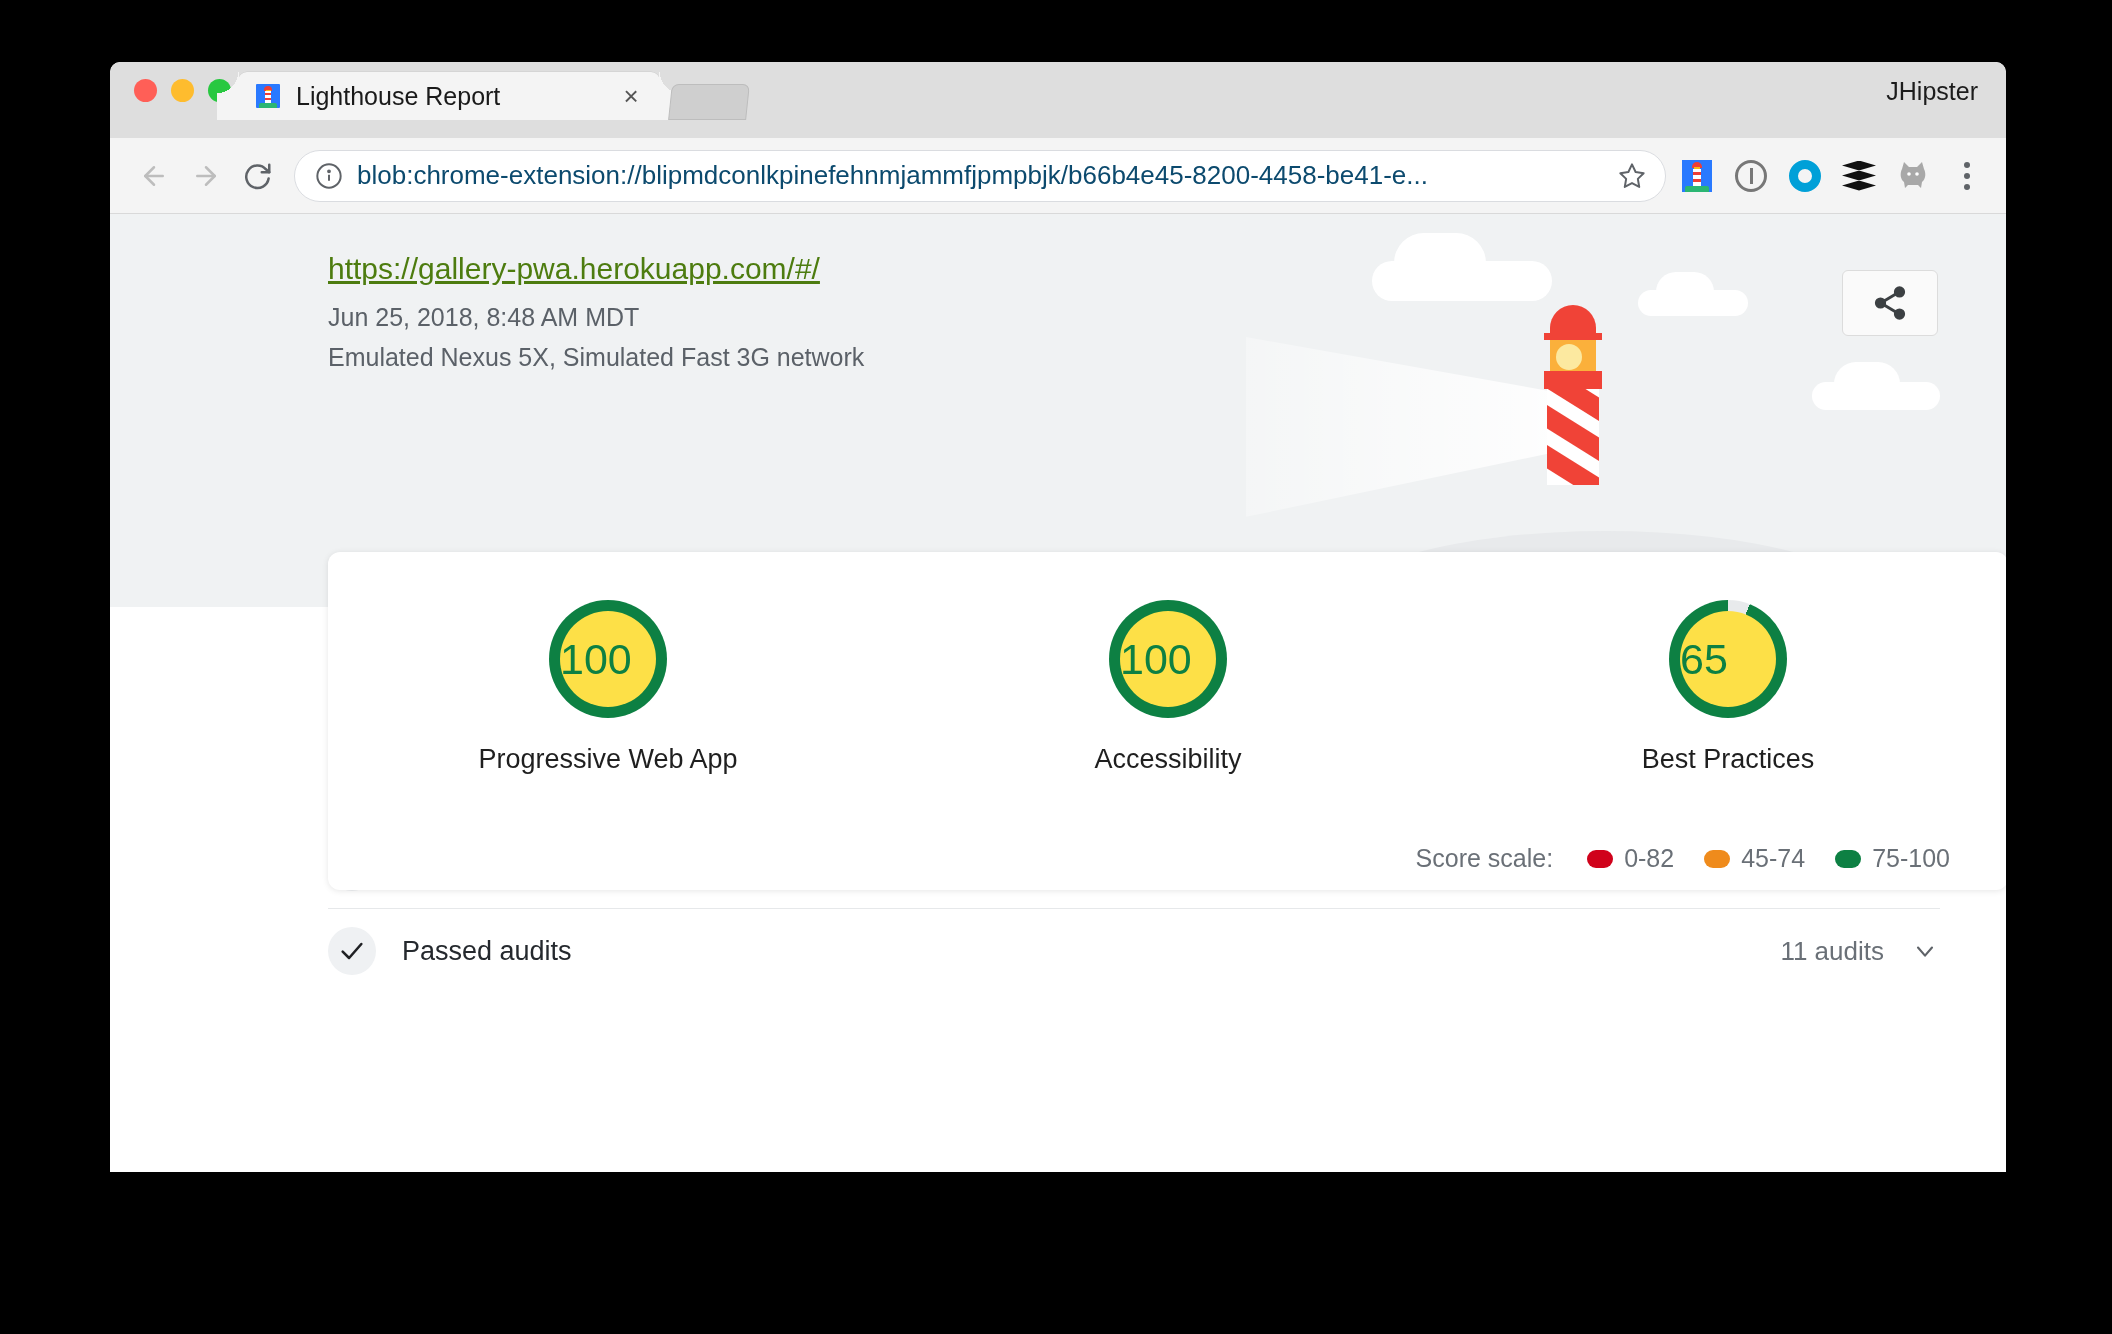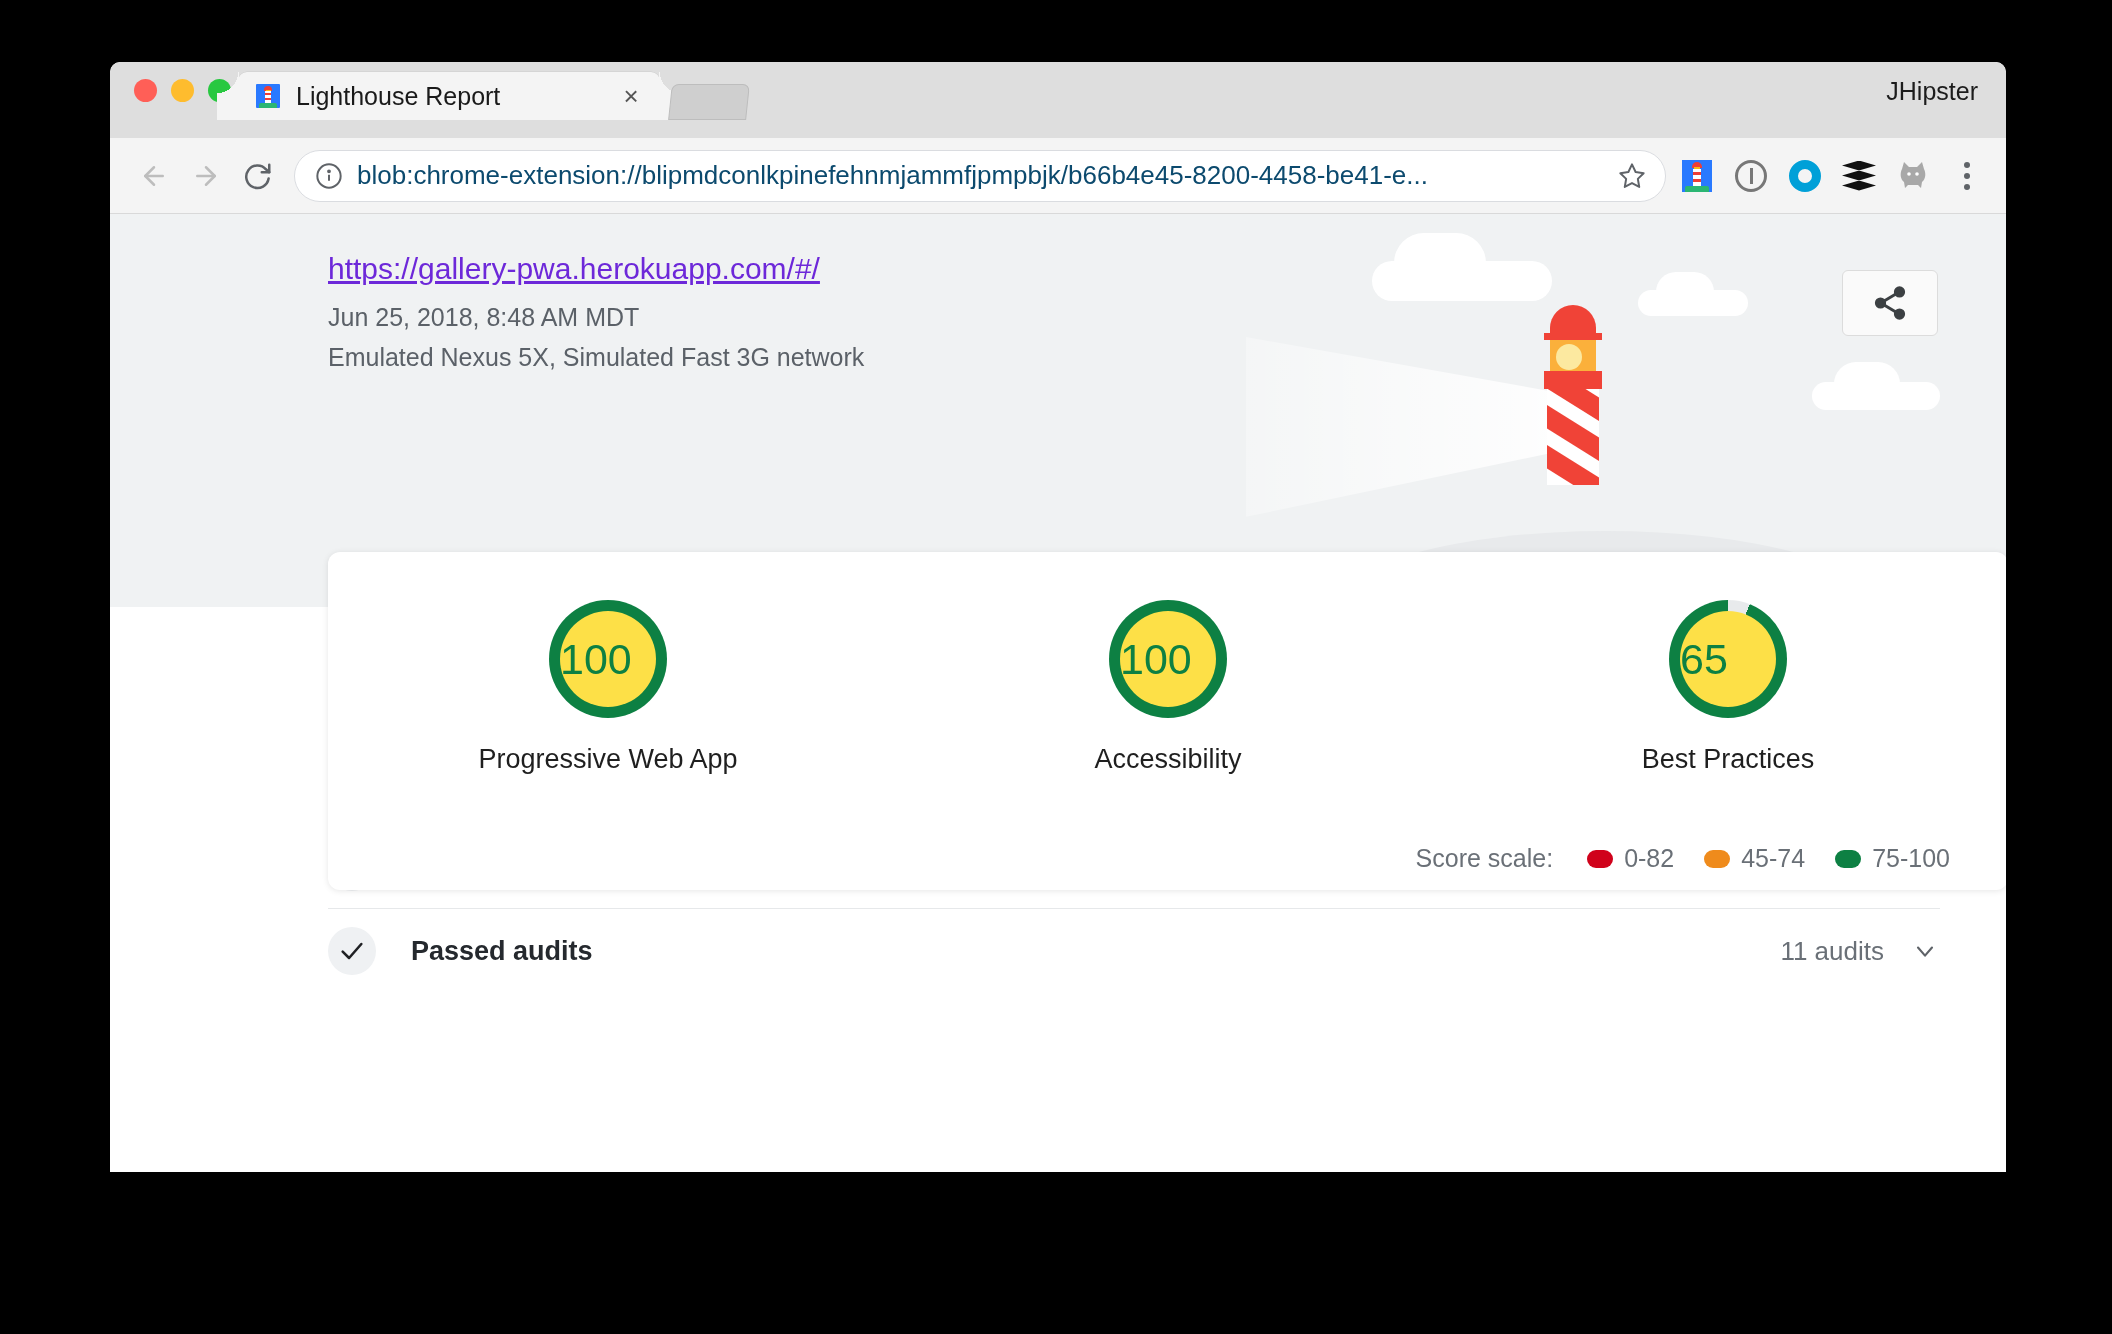--- a/index.html
+++ b/index.html
@@ -167,21 +167,21 @@
 
   
   #report-header {
     position: relative;
     height: 393px;
     background: #f0f2f3;
     padding: 38px 0 0 0;
   }
   .hdr-text { position: relative; z-index: 4; padding-left: 218px; }
   .hdr-url {
-    font-size: 30px; color: #6d28d9;
+    font-size: 30px; color: #4d7c0f;
     text-decoration: underline;
     display: inline-block;
     margin-bottom: 12px;
   }
   .hdr-meta { font-size: 25px; color: #5b6168; line-height: 1.58; }
 
   
   .illus { position: absolute; right: 0; top: 0; width: 760px; height: 393px; overflow: hidden; z-index: 1; }
   .cloud { position: absolute; background: #fff; border-radius: 999px; }
   .cloud.c1 { left: 126px; top: 47px; width: 180px; height: 40px; }
@@ -279,21 +279,21 @@
     height: 84px;
     border-bottom: 1px solid #e6e8ea;
   }
   .audit-row:last-child { border-bottom: none; }
   .audit-icon {
     width: 48px; height: 48px; flex: 0 0 48px;
     border-radius: 50%; background: #eff1f3;
     display: flex; align-items: center; justify-content: center;
     color: #3c4043;
   }
-  .audit-title { margin-left: 35px; font-size: 27px; font-weight: bold; color: #25292e; flex: 1; }
+  .audit-title { margin-left: 26px; font-size: 27px; font-weight: normal; color: #25292e; flex: 1; }
   .audit-count { font-size: 26px; color: #6a7077; margin-right: 26px; }
   .audit-chevron { width: 30px; display: flex; align-items: center; justify-content: center; color: #5f6368; }
 </style>
 </head>
 <body>
 
 <div id="desktop">
 
   <div id="browser-window">
 

